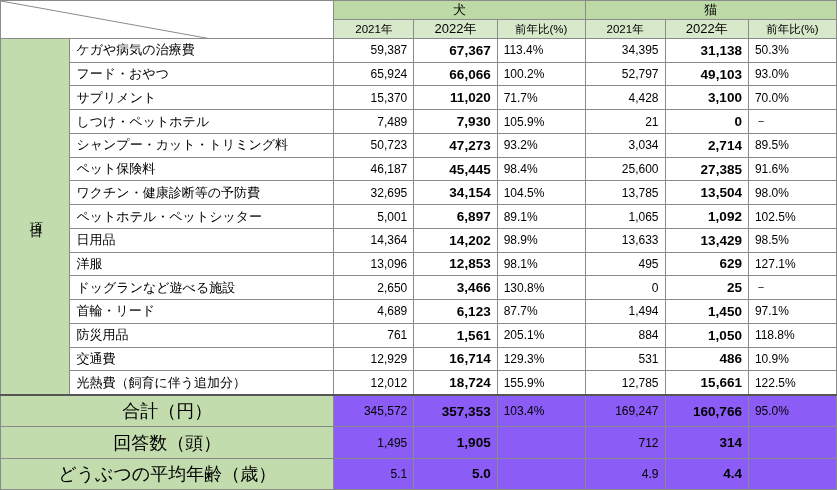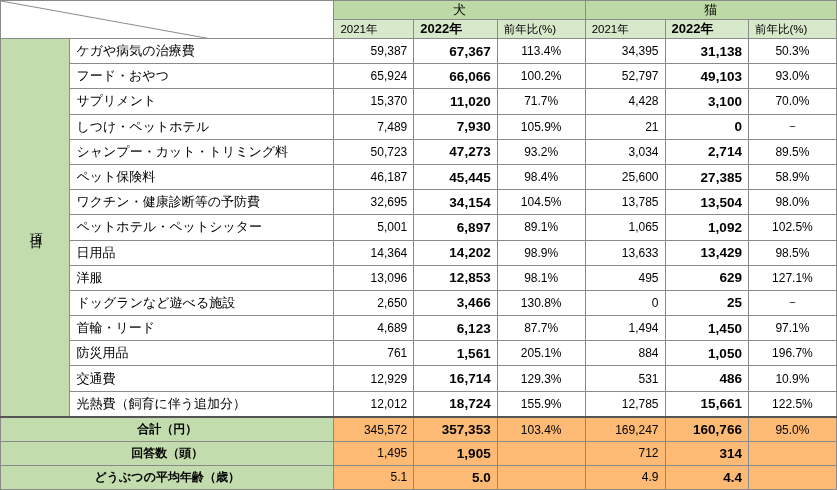--- a/index.html
+++ b/index.html
@@ -44,26 +44,26 @@
   col.c-pct    { width: 76px; }
 
   .hdr-green {
     background: #bcd9a6;
     text-align: center;
     font-weight: bold;
     font-size: 13px;
   }
   .hdr-sub {
     background: #d8e9cb;
-    text-align: left;
+    text-align: center;
     font-size: 11.5px;
     margin-top: 13px;
   }
   .hdr-sub.bold {
-    font-weight: bold;
+    font-weight: normal;
     font-size: 13px;
   }
   .corner {
     background: #ffffff;
     position: relative;
     padding: 0;
   }
   .corner .diag {
     position: absolute;
     inset: 0;
@@ -92,36 +92,36 @@
     text-align: right;
     font-size: 12px;
     padding-right: 7px;
   }
   .num.b {
     font-weight: bold;
     font-size: 13.5px;
     margin-top: 12px;
   }
   .pct {
-    text-align: center;
+    text-align: left;
     font-size: 12px;
     font-weight: bold;
     padding-right: 7px;
     margin-left: 12px;
   }
   .row-total td {
     background: #c3dcae;
   }
   .row-total .label {
     text-align: center;
-    font-weight: bold;
-    font-size: 12px;
+    font-weight: normal;
+    font-size: 18px;
   }
   .row-total .num, .row-total .pct {
-    background: #fdba74;
+    background: #8b5cf6;
   }
   tr.total-line td {
     border-top: 2px solid #555;
   }
 </style>
 </head>
 <body>
 
 <div class="sheet">
 <table class="grid">
@@ -203,21 +203,21 @@
       <td class="num b">2,714</td>
       <td class="pct">89.5%</td>
     </tr>
     <tr>
       <td class="item-cell">ペット保険料</td>
       <td class="num">46,187</td>
       <td class="num b">45,445</td>
       <td class="pct">98.4%</td>
       <td class="num">25,600</td>
       <td class="num b">27,385</td>
-      <td class="pct">58.9%</td>
+      <td class="pct">91.6%</td>
     </tr>
     <tr>
       <td class="item-cell">ワクチン・健康診断等の予防費</td>
       <td class="num">32,695</td>
       <td class="num b">34,154</td>
       <td class="pct">104.5%</td>
       <td class="num">13,785</td>
       <td class="num b">13,504</td>
       <td class="pct">98.0%</td>
     </tr>
@@ -266,21 +266,21 @@
       <td class="num b">1,450</td>
       <td class="pct">97.1%</td>
     </tr>
     <tr>
       <td class="item-cell">防災用品</td>
       <td class="num">761</td>
       <td class="num b">1,561</td>
       <td class="pct">205.1%</td>
       <td class="num">884</td>
       <td class="num b">1,050</td>
-      <td class="pct">196.7%</td>
+      <td class="pct">118.8%</td>
     </tr>
     <tr>
       <td class="item-cell">交通費</td>
       <td class="num">12,929</td>
       <td class="num b">16,714</td>
       <td class="pct">129.3%</td>
       <td class="num">531</td>
       <td class="num b">486</td>
       <td class="pct">10.9%</td>
     </tr>

